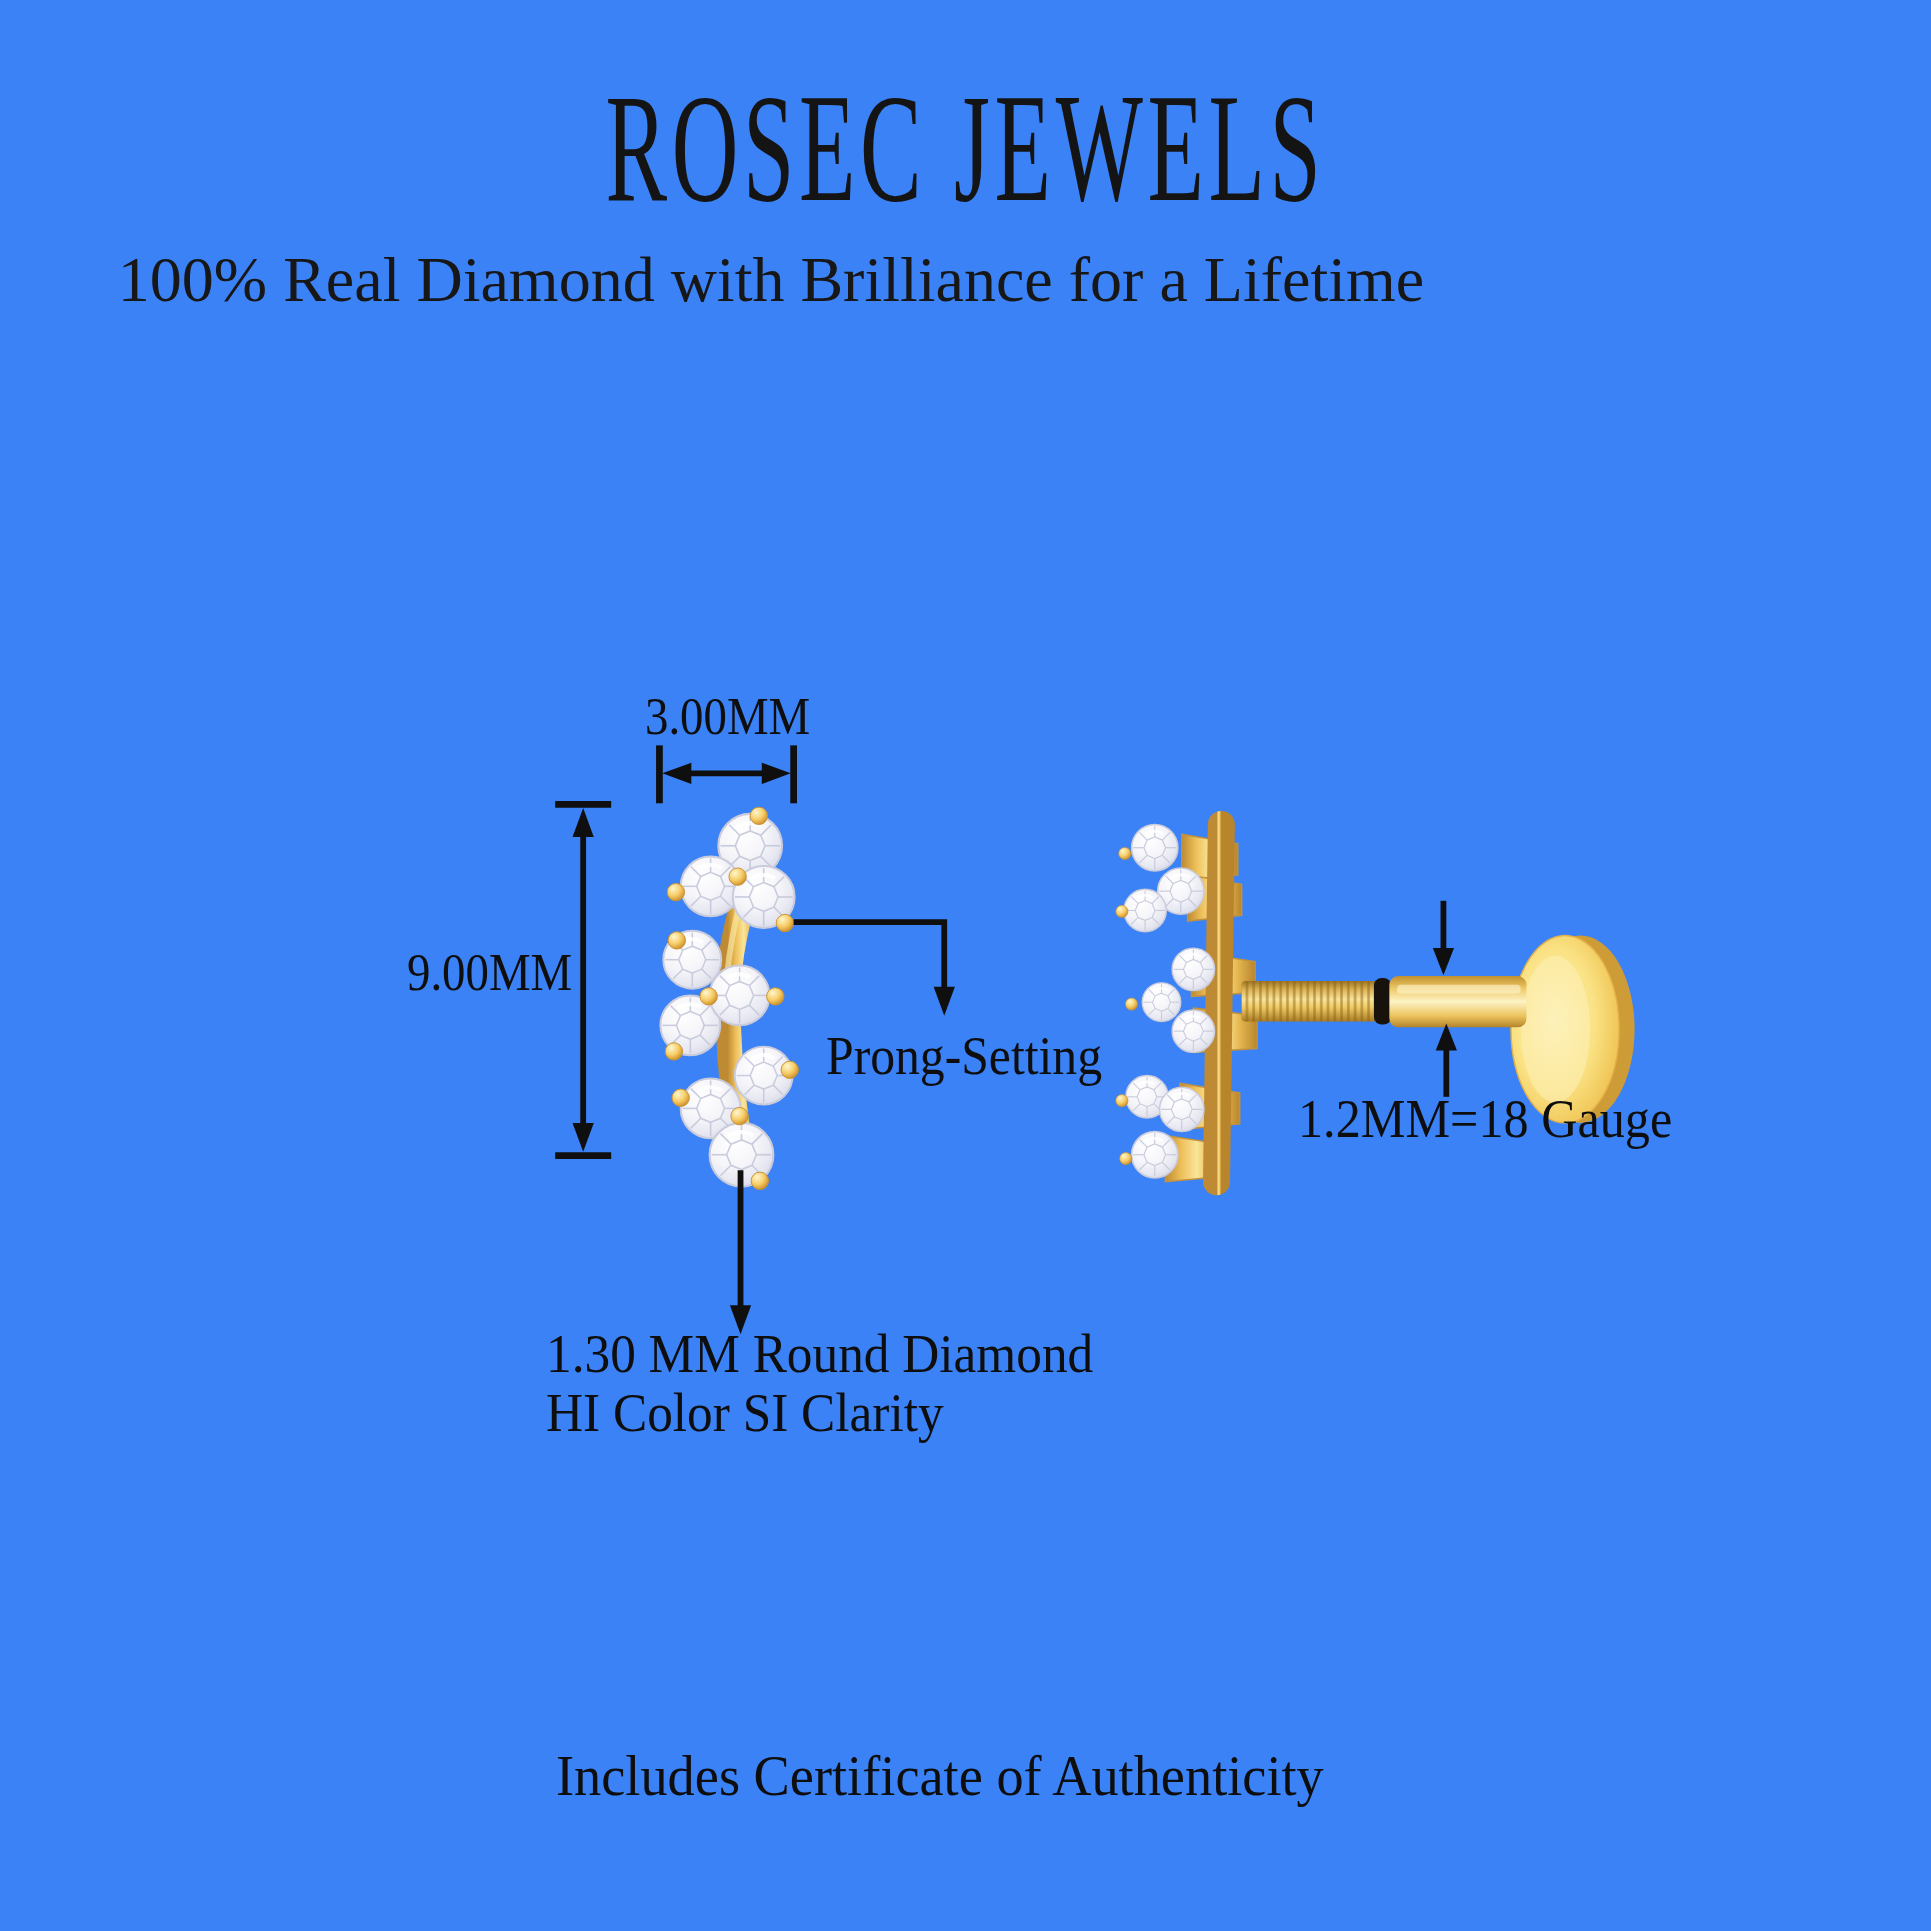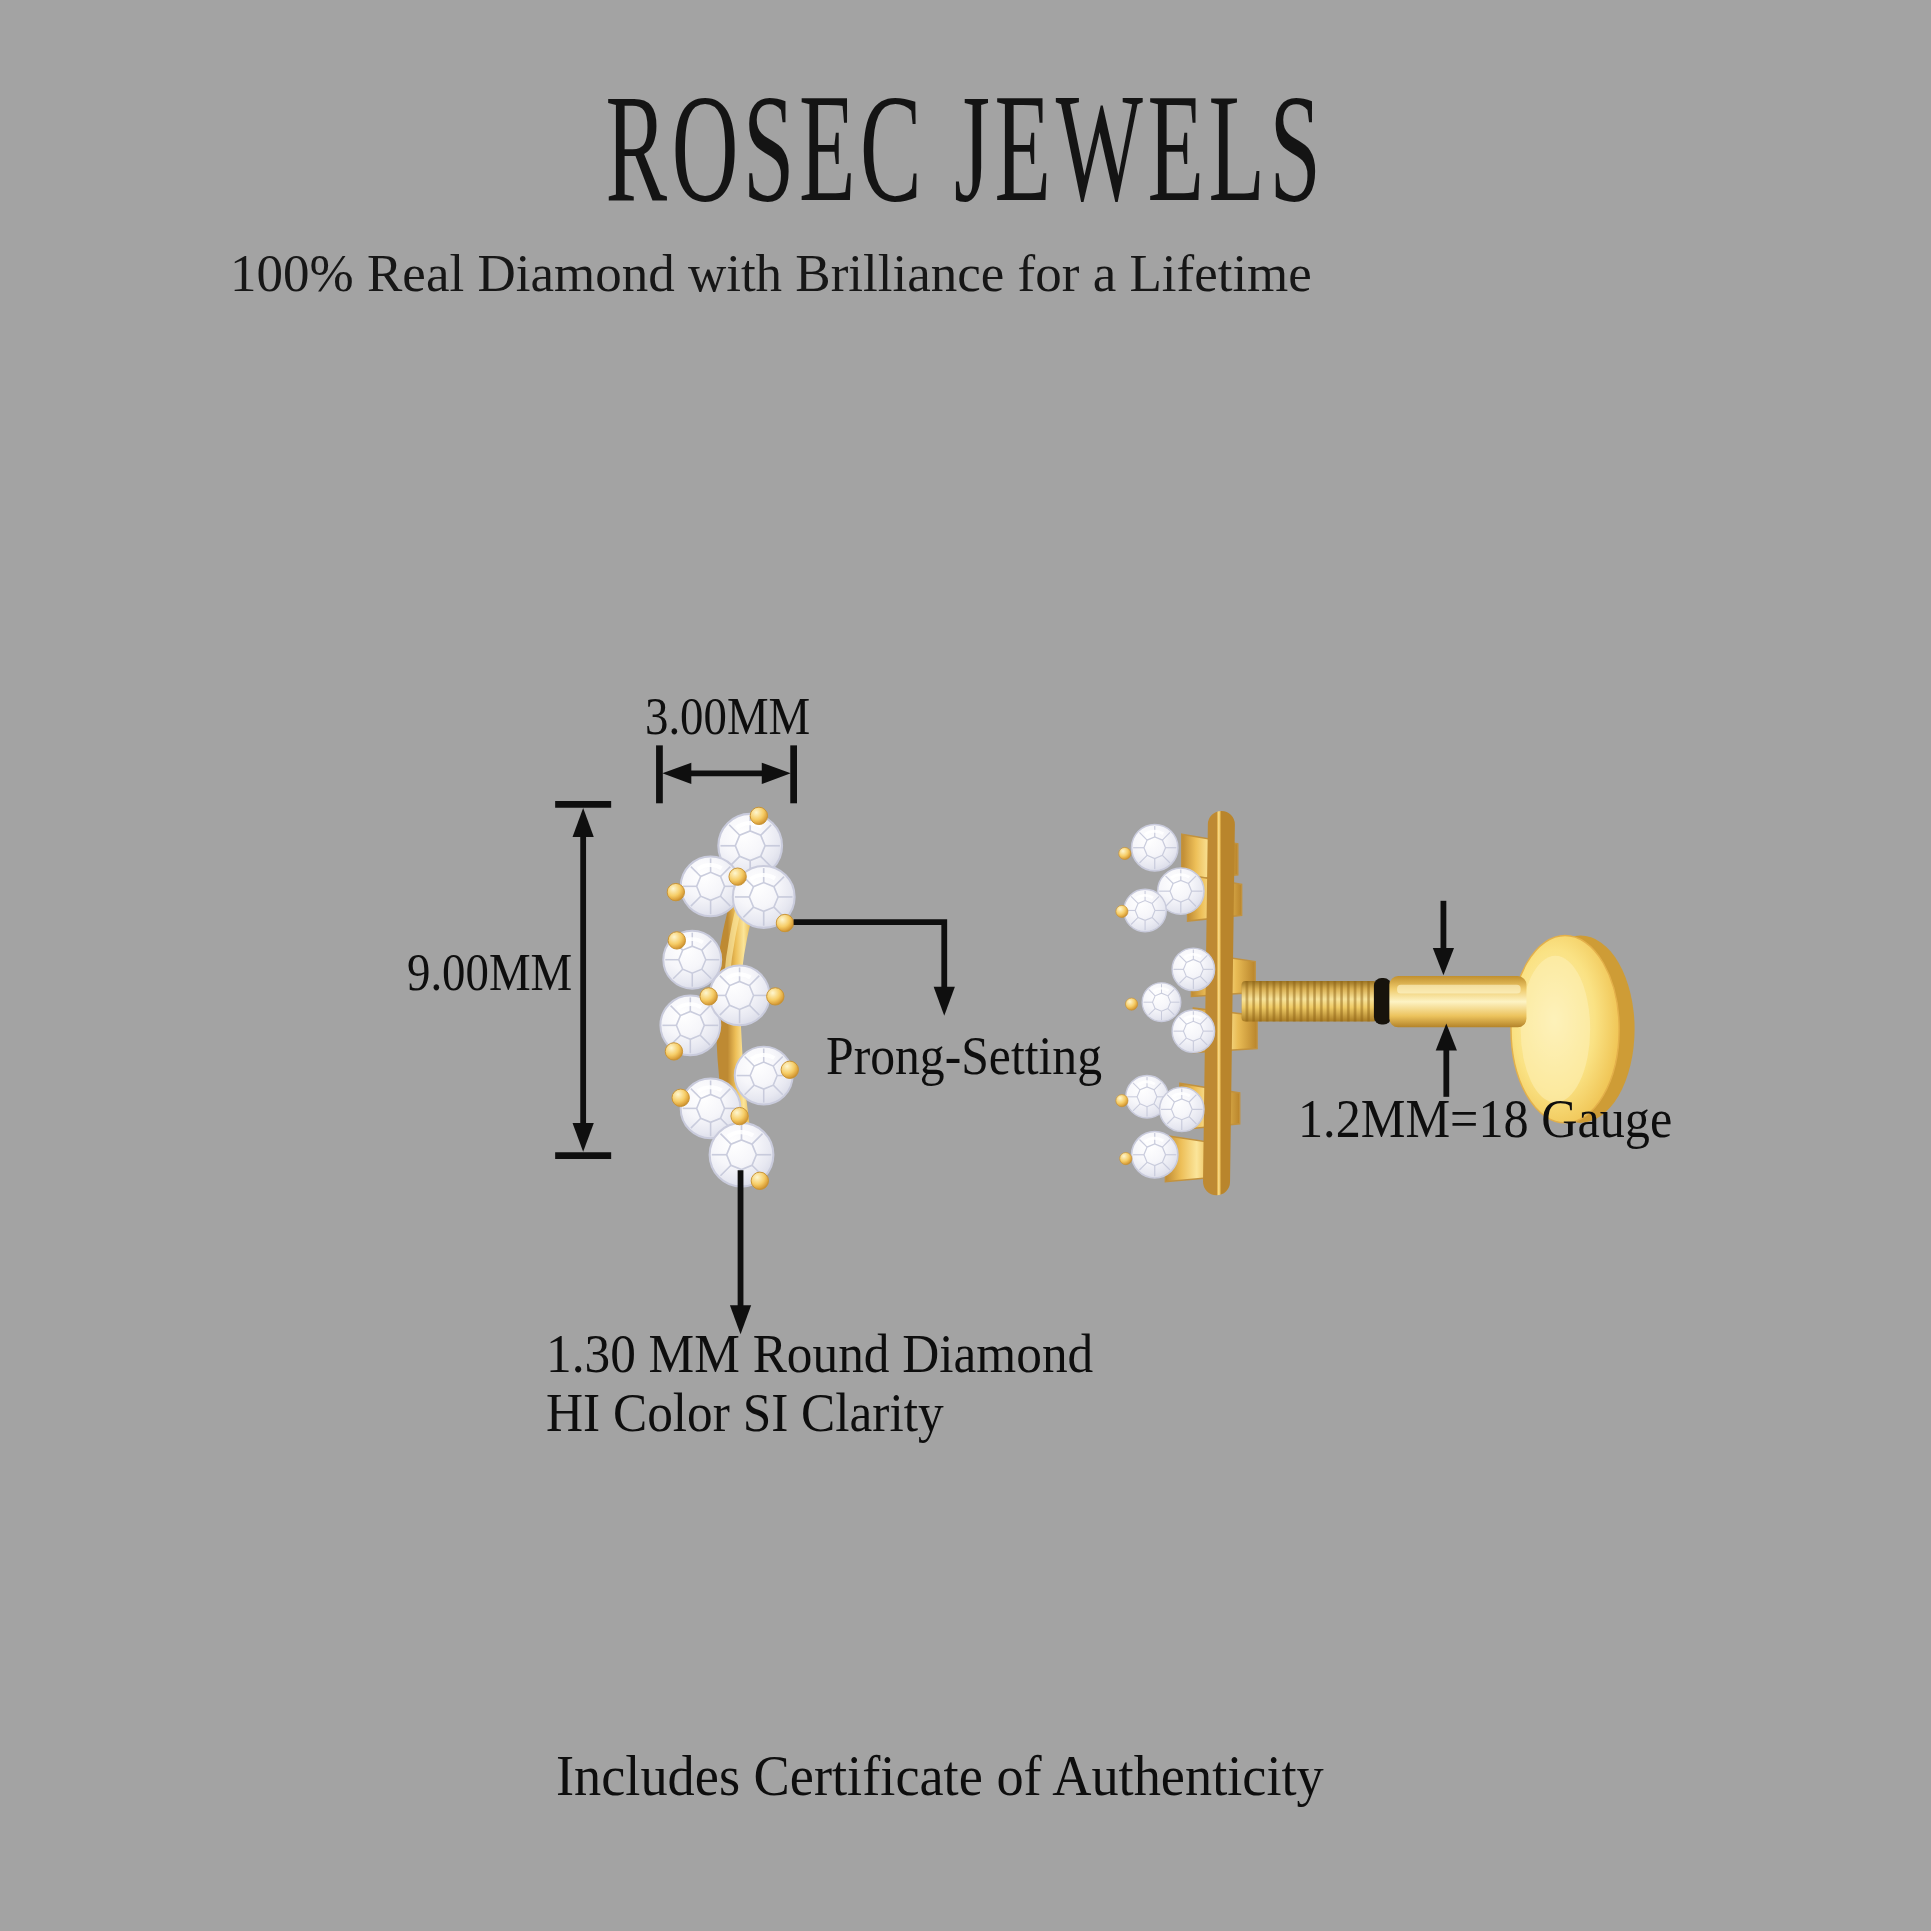--- a/index.html
+++ b/index.html
@@ -1,21 +1,21 @@
 <!DOCTYPE html>
 <html><head>
 <meta charset="utf-8">
 <style>
   html,body{margin:0;padding:0;background:#ffffff;}
-  #stage{position:relative;width:1931px;height:1931px;background:#a3a3a3;overflow:hidden;
+  #stage{position:relative;width:1931px;height:1931px;background:#3b82f6;overflow:hidden;
          font-family:"Liberation Serif","DejaVu Serif",serif;color:#101010;}
   .abs{position:absolute;white-space:nowrap;}
   .brand-title{top:60px;left:0;width:1931px;text-align:center;font-size:154px;
                letter-spacing:7.7px;transform:scaleX(.60);transform-origin:50% 0;color:#141414;}
-  .tagline{top:243px;left:0;width:1542px;text-align:center;font-size:53px;color:#171717;}
+  .tagline{top:243px;left:0;width:1542px;text-align:center;font-size:64px;color:#171717;}
   .lbl{font-size:54px;color:#0e0e0e;}
   #w-label{left:645px;top:687px;font-size:52px;transform:scaleX(.90);transform-origin:0 0;}
   #h-label{left:407px;top:943px;font-size:52px;transform:scaleX(.90);transform-origin:0 0;}
   #prong-label{left:826px;top:1025px;transform:scaleX(.92);transform-origin:0 0;}
   #gauge-label{left:1298px;top:1088px;transform:scaleX(.93);transform-origin:0 0;}
   #spec-label{left:546px;top:1325px;line-height:59px;transform:scaleX(.95);transform-origin:0 0;}
   #footer-note{left:556px;top:1744px;font-size:56px;transform:scaleX(.97);transform-origin:0 0;}
   svg{position:absolute;left:0;top:0;}
 </style>
 </head>

